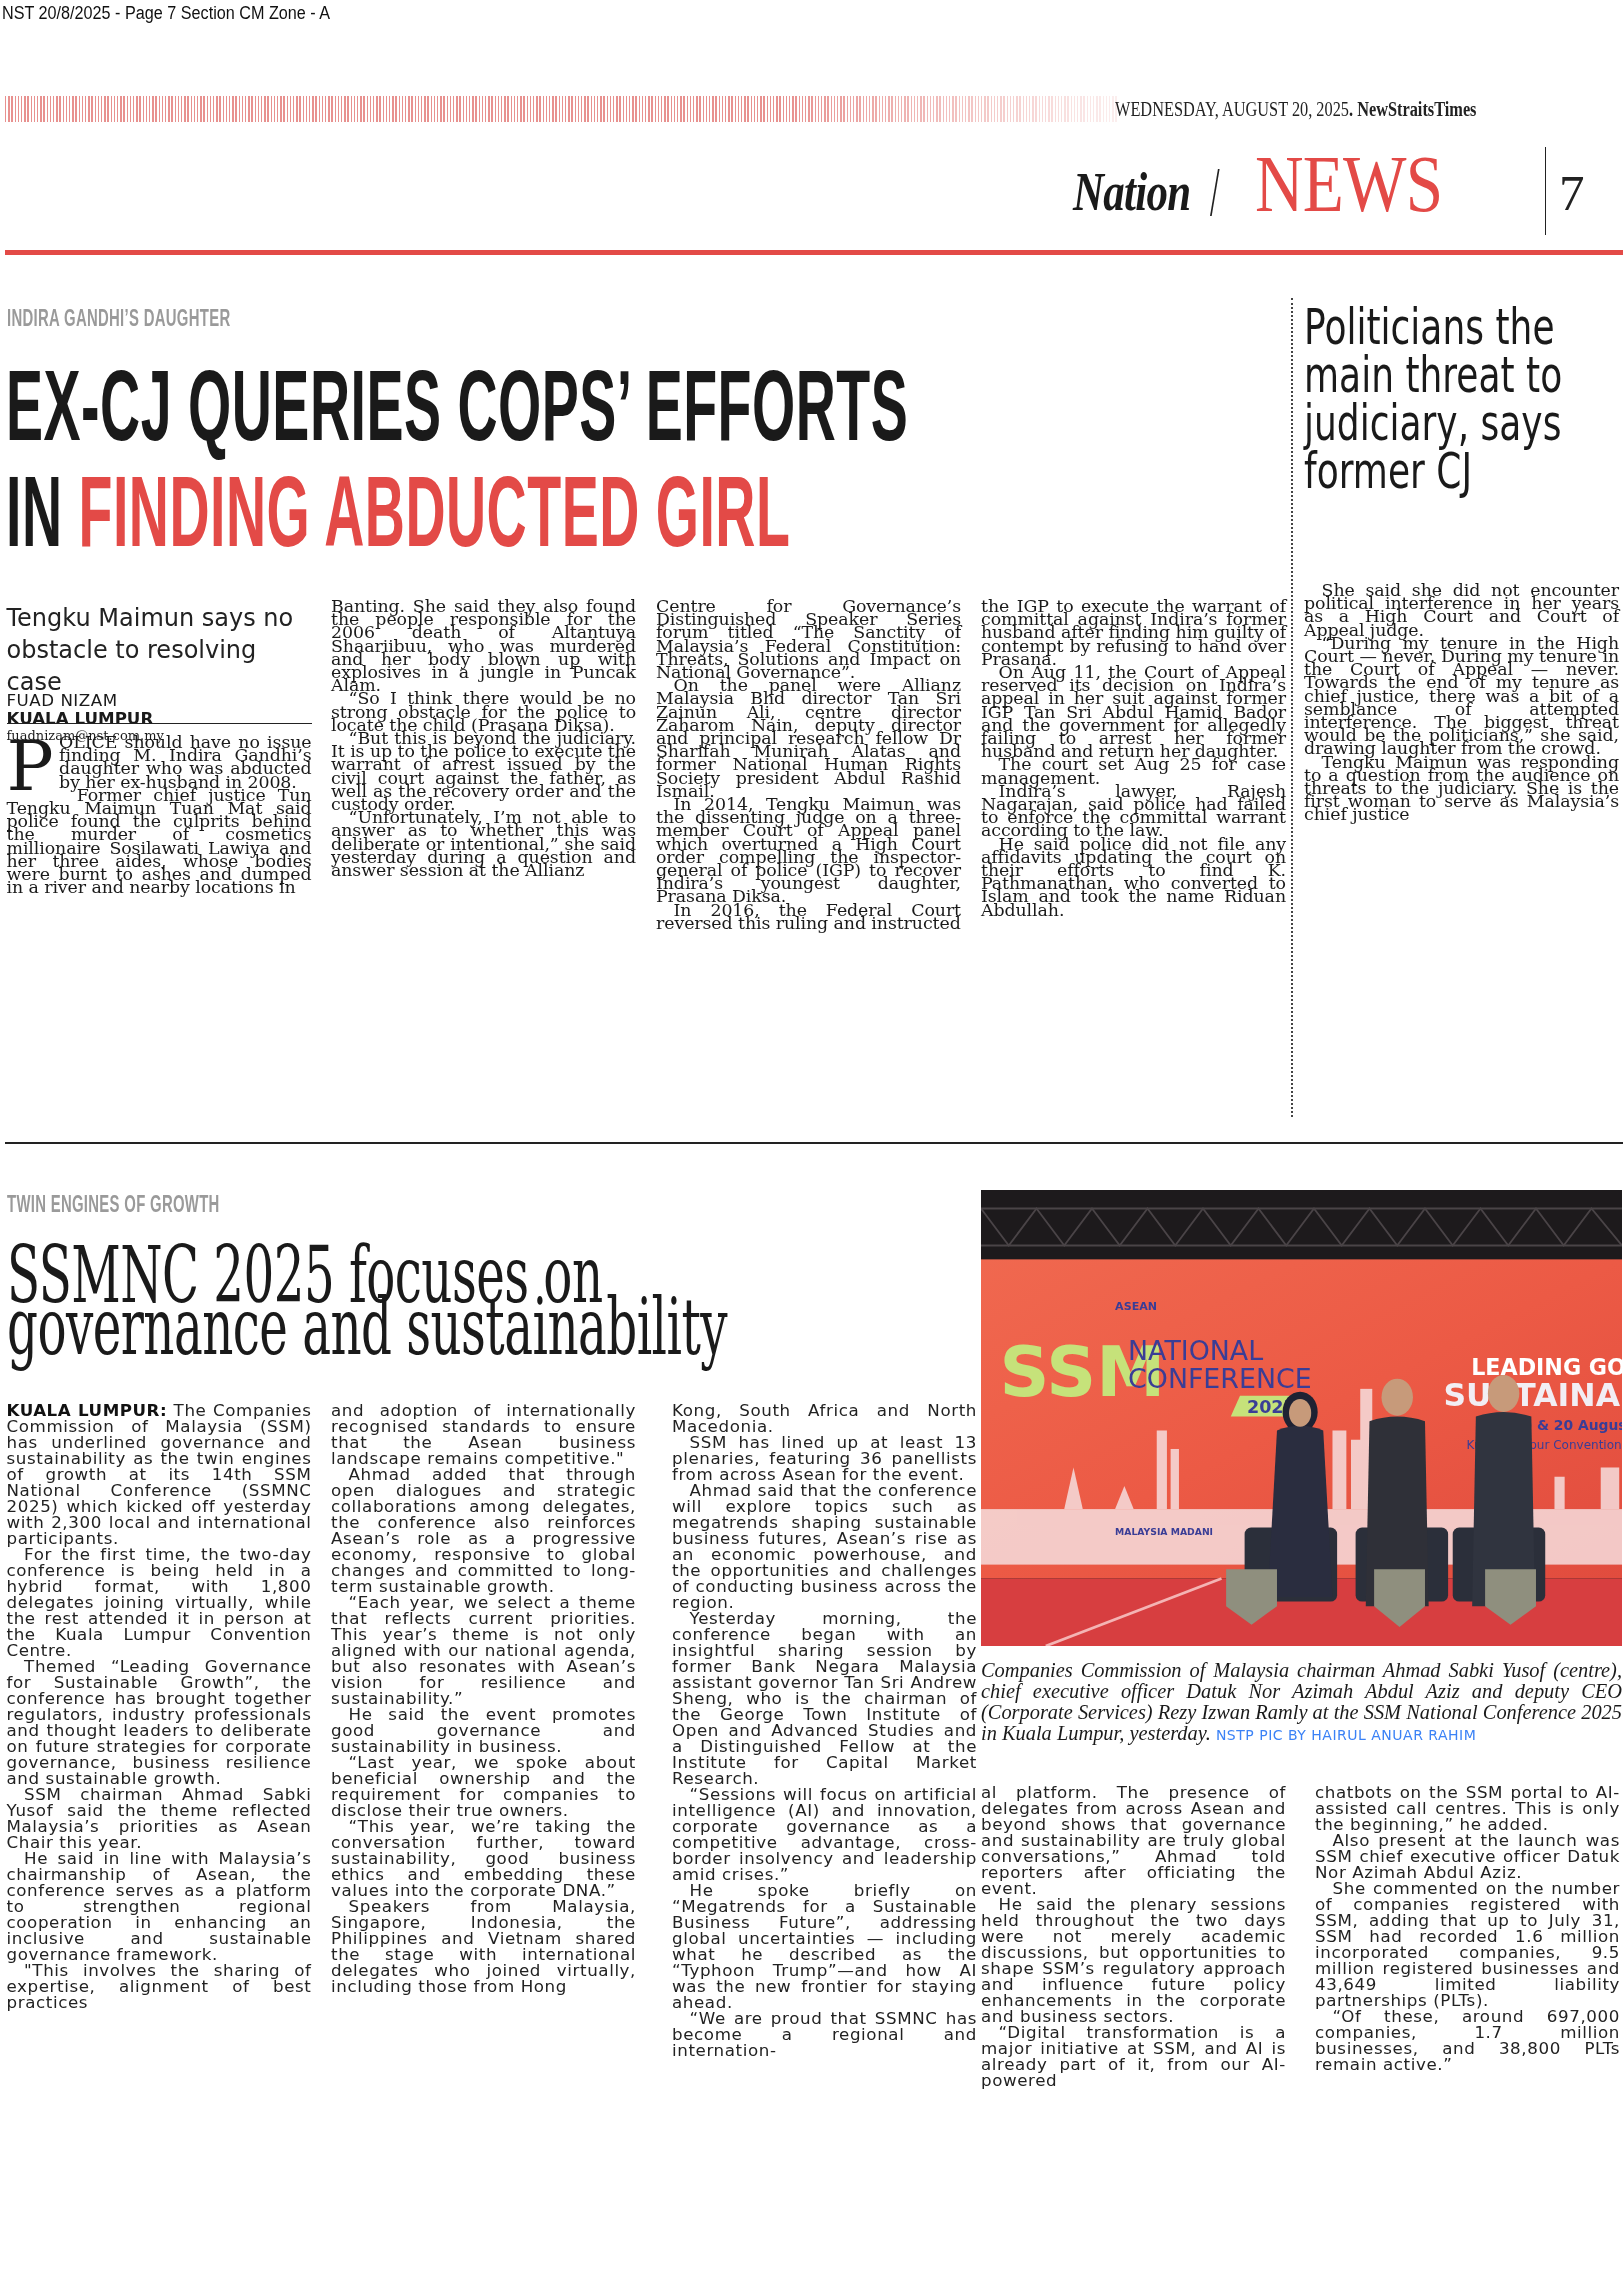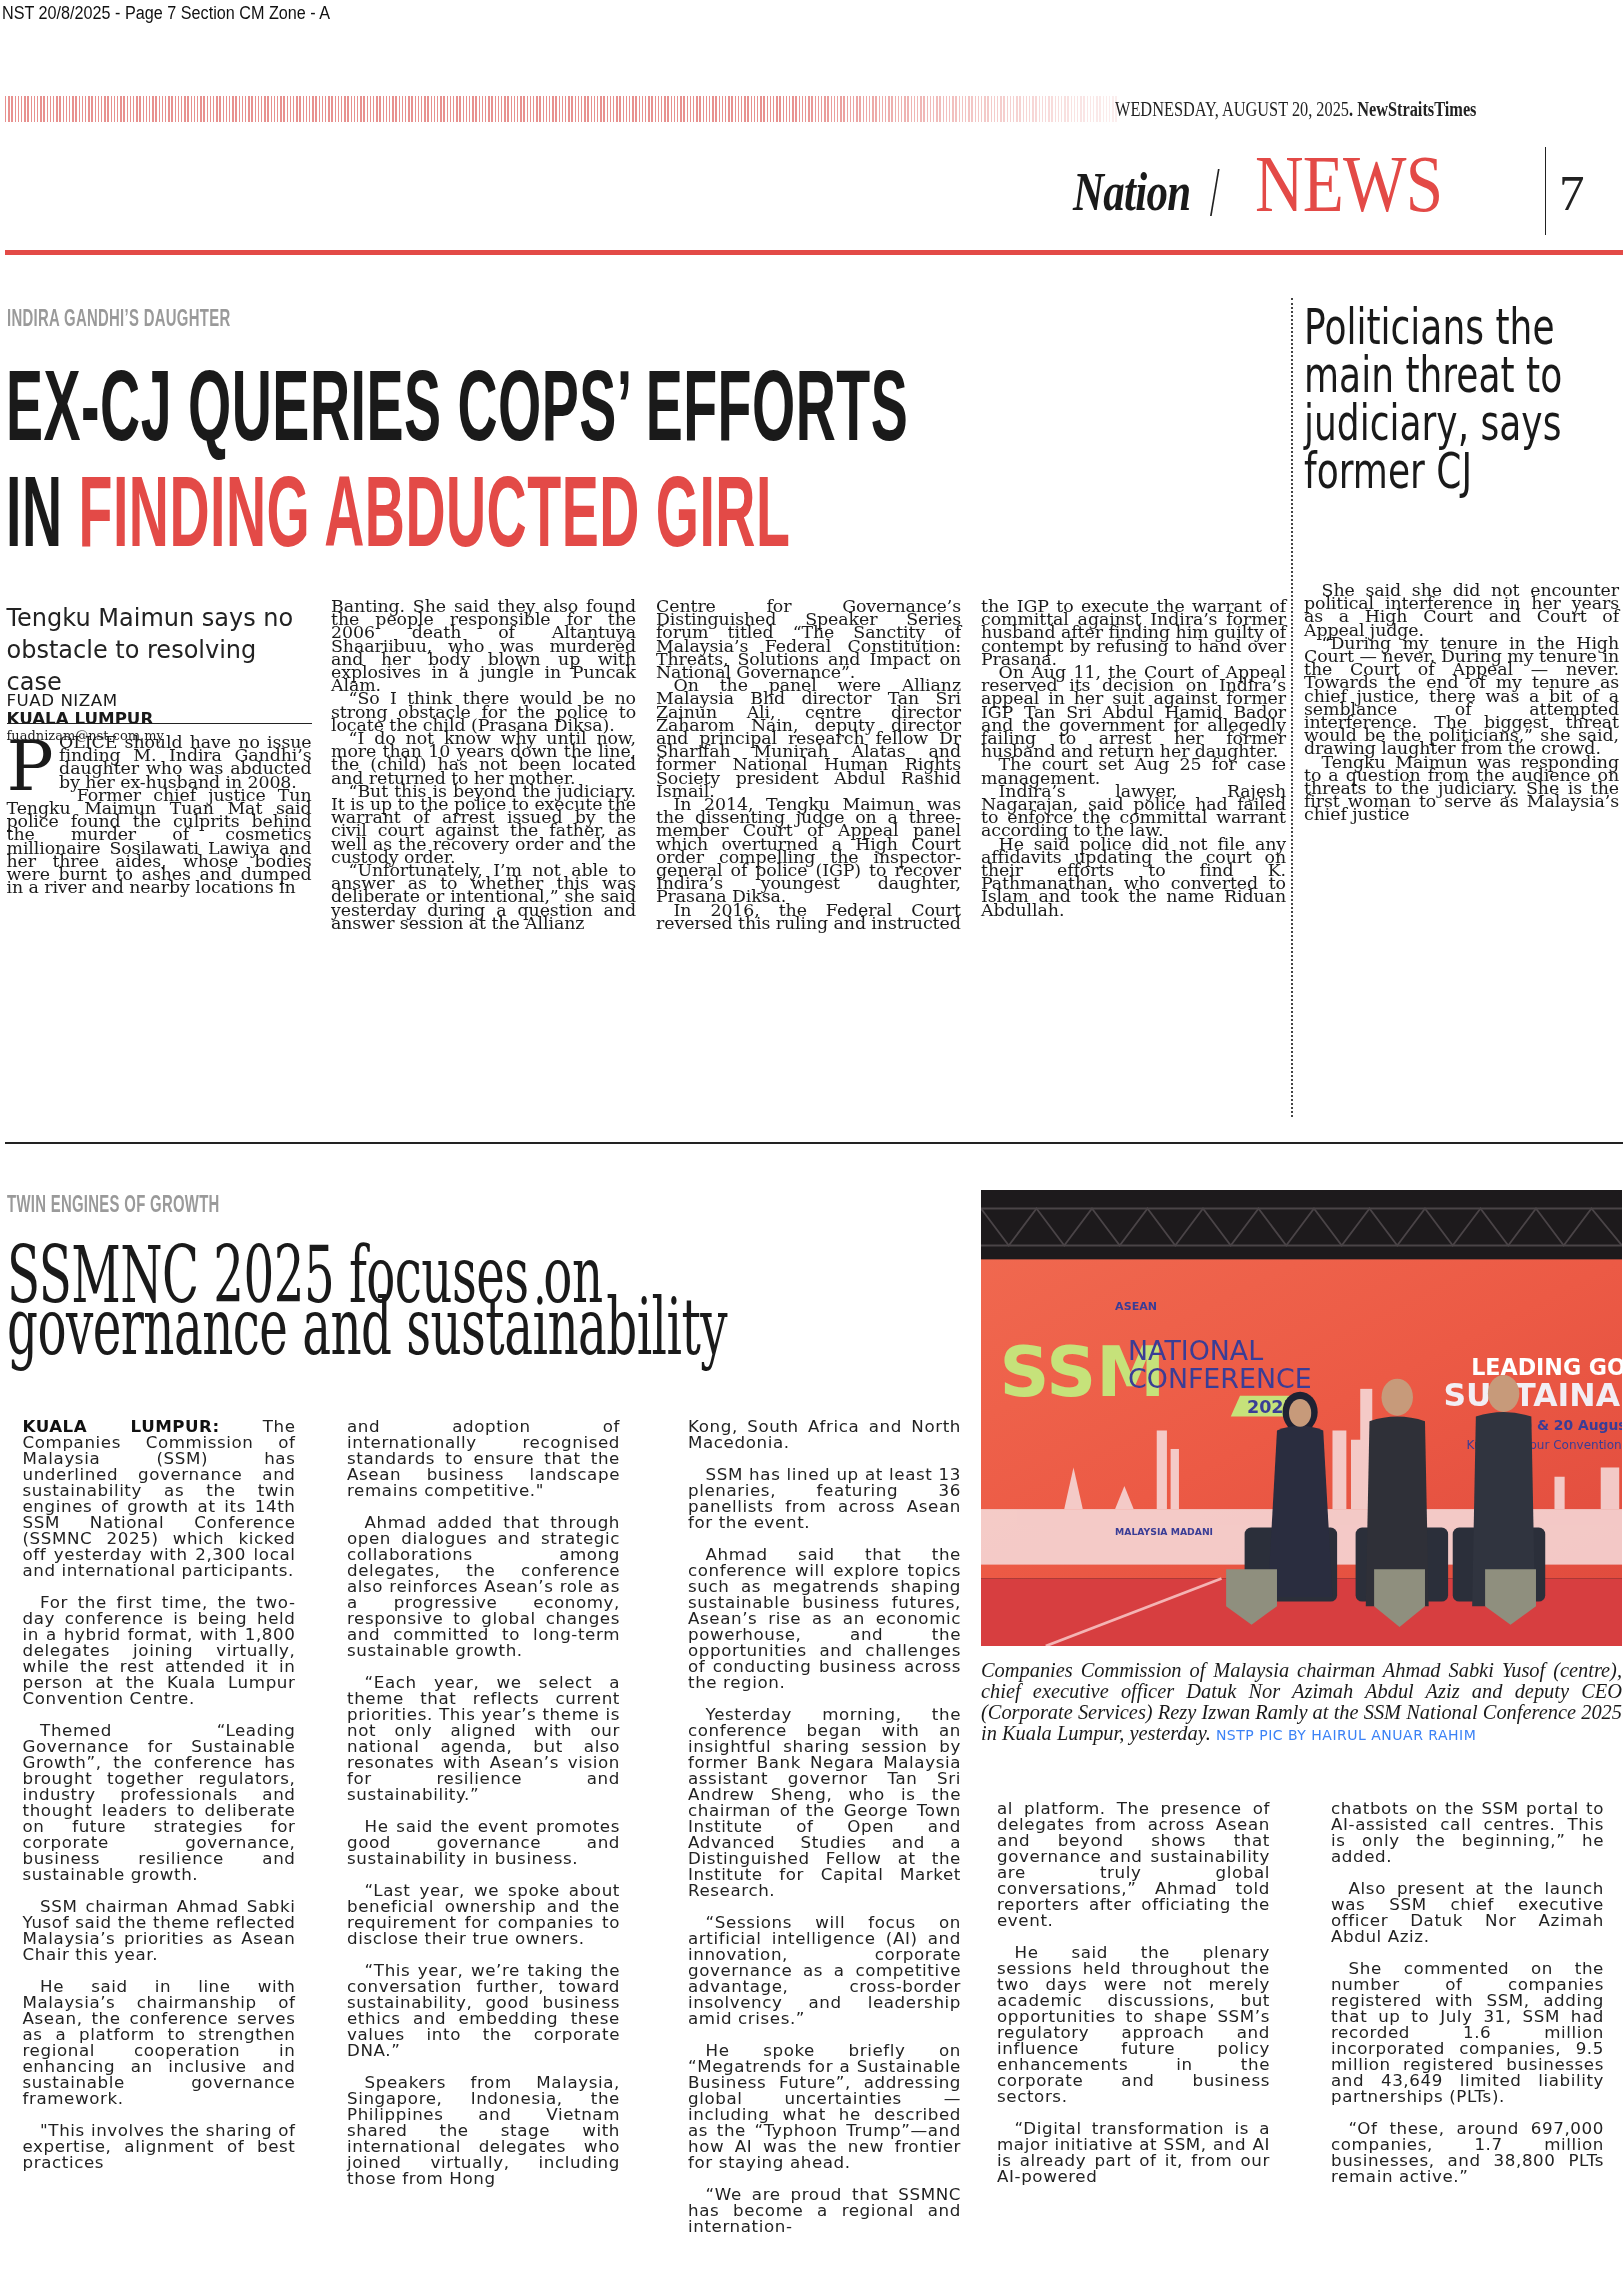--- a/index.html
+++ b/index.html
@@ -46,21 +46,21 @@
   .dotted-rule { left:1291px; top:298px; width:0; height:819px; border-left:2.3px dotted #444; }
 
   .sidebar-head { left:1304px; top:303px; width:315px; font-family:"DejaVu Sans", sans-serif; font-size:50px; line-height:48px; color:#1a1a1a; transform:scaleX(0.72); transform-origin:left top; width:435px; }
   .dateline-bold { font-family:"DejaVu Sans", sans-serif; font-weight:700; font-size:16px; letter-spacing:0.5px; }
 
   .section-rule { left:4.6px; top:1142px; width:1618px; height:1.9px; background:#222; }
 
   
   .headline-serif { left:6.5px; top:1249px; font-family:"DejaVu Serif", serif; font-weight:400; font-size:78px; line-height:52px; white-space:nowrap; transform:scaleX(0.62); transform-origin:left top; letter-spacing:-0.9px; }
   .scol { position:absolute; font-family:"DejaVu Sans", sans-serif; font-size:16.7px; line-height:16px; text-align:justify; color:#222; letter-spacing:0.6px; }
-  .scol p { margin:16px; text-indent:17.6px; }
+  .scol p { margin:0; text-indent:17.6px; }
   .scol p.noindent { text-indent:0; }
   .scol .lead { font-weight:700; color:#111; letter-spacing:0.5px; }
 
   .photo { left:981px; top:1190px; width:641px; height:456px; overflow:hidden; background:#e6574a; }
   .caption { left:981px; top:1660px; width:641px; font-family:"Liberation Serif", serif; font-style:italic; font-size:20.4px; line-height:21px; text-align:justify; }
   .caption .credit { font-style:normal; font-family:"DejaVu Sans", sans-serif; font-size:14px; color:#3b82f6; letter-spacing:0.5px; }
 </style>
 </head>
 <body>
 
@@ -91,21 +91,20 @@
 </div>
 <div class="abs byline-rule"></div>
 
 <div class="col tcol" style="left:6.5px; top:736px; width:305px;">
   <p class="noindent"><span class="dropcap">P</span><span>OLICE should have no issue finding M. Indira Gandhi’s daughter who was abducted by her ex-husband in 2008.</span></p>
   <p>Former chief justice Tun Tengku Maimun Tuan Mat said police found the culprits behind the murder of cosmetics millionaire Sosilawati Lawiya and her three aides, whose bodies were burnt to ashes and dumped in a river and nearby locations in</p>
 </div>
 <div class="col tcol" style="left:331px; top:600px; width:305px;">
   <p class="noindent">Banting. She said they also found the people responsible for the 2006 death of Altantuya Shaariibuu, who was murdered and her body blown up with explosives in a jungle in Puncak Alam.</p>
   <p>“So I think there would be no strong obstacle for the police to locate the child (Prasana Diksa).</p>
-  <p>“I do not know why until now, more than 10 years down the line, the (child) has not been located and returned to her mother.</p>
   <p>“But this is beyond the judiciary. It is up to the police to execute the warrant of arrest issued by the civil court against the father, as well as the recovery order and the custody order.</p>
   <p>“Unfortunately, I’m not able to answer as to whether this was deliberate or intentional,” she said yesterday during a question and answer session at the Allianz</p>
 </div>
 <div class="col tcol" style="left:656px; top:600px; width:305px;">
   <p class="noindent">Centre for Governance’s Distinguished Speaker Series forum titled “The Sanctity of Malaysia’s Federal Constitution: Threats, Solutions and Impact on National Governance”.</p>
   <p>On the panel were Allianz Malaysia Bhd director Tan Sri Zainun Ali, centre director Zaharom Nain, deputy director and principal research fellow Dr Sharifah Munirah Alatas and former National Human Rights Society president Abdul Rashid Ismail.</p>
   <p>In 2014, Tengku Maimun was the dissenting judge on a three-member Court of Appeal panel which overturned a High Court order compelling the inspector-general of police (IGP) to recover Indira’s youngest daughter, Prasana Diksa.</p>
   <p>In 2016, the Federal Court reversed this ruling and instructed</p>
 </div>
 <div class="col tcol" style="left:981px; top:600px; width:305px;">

